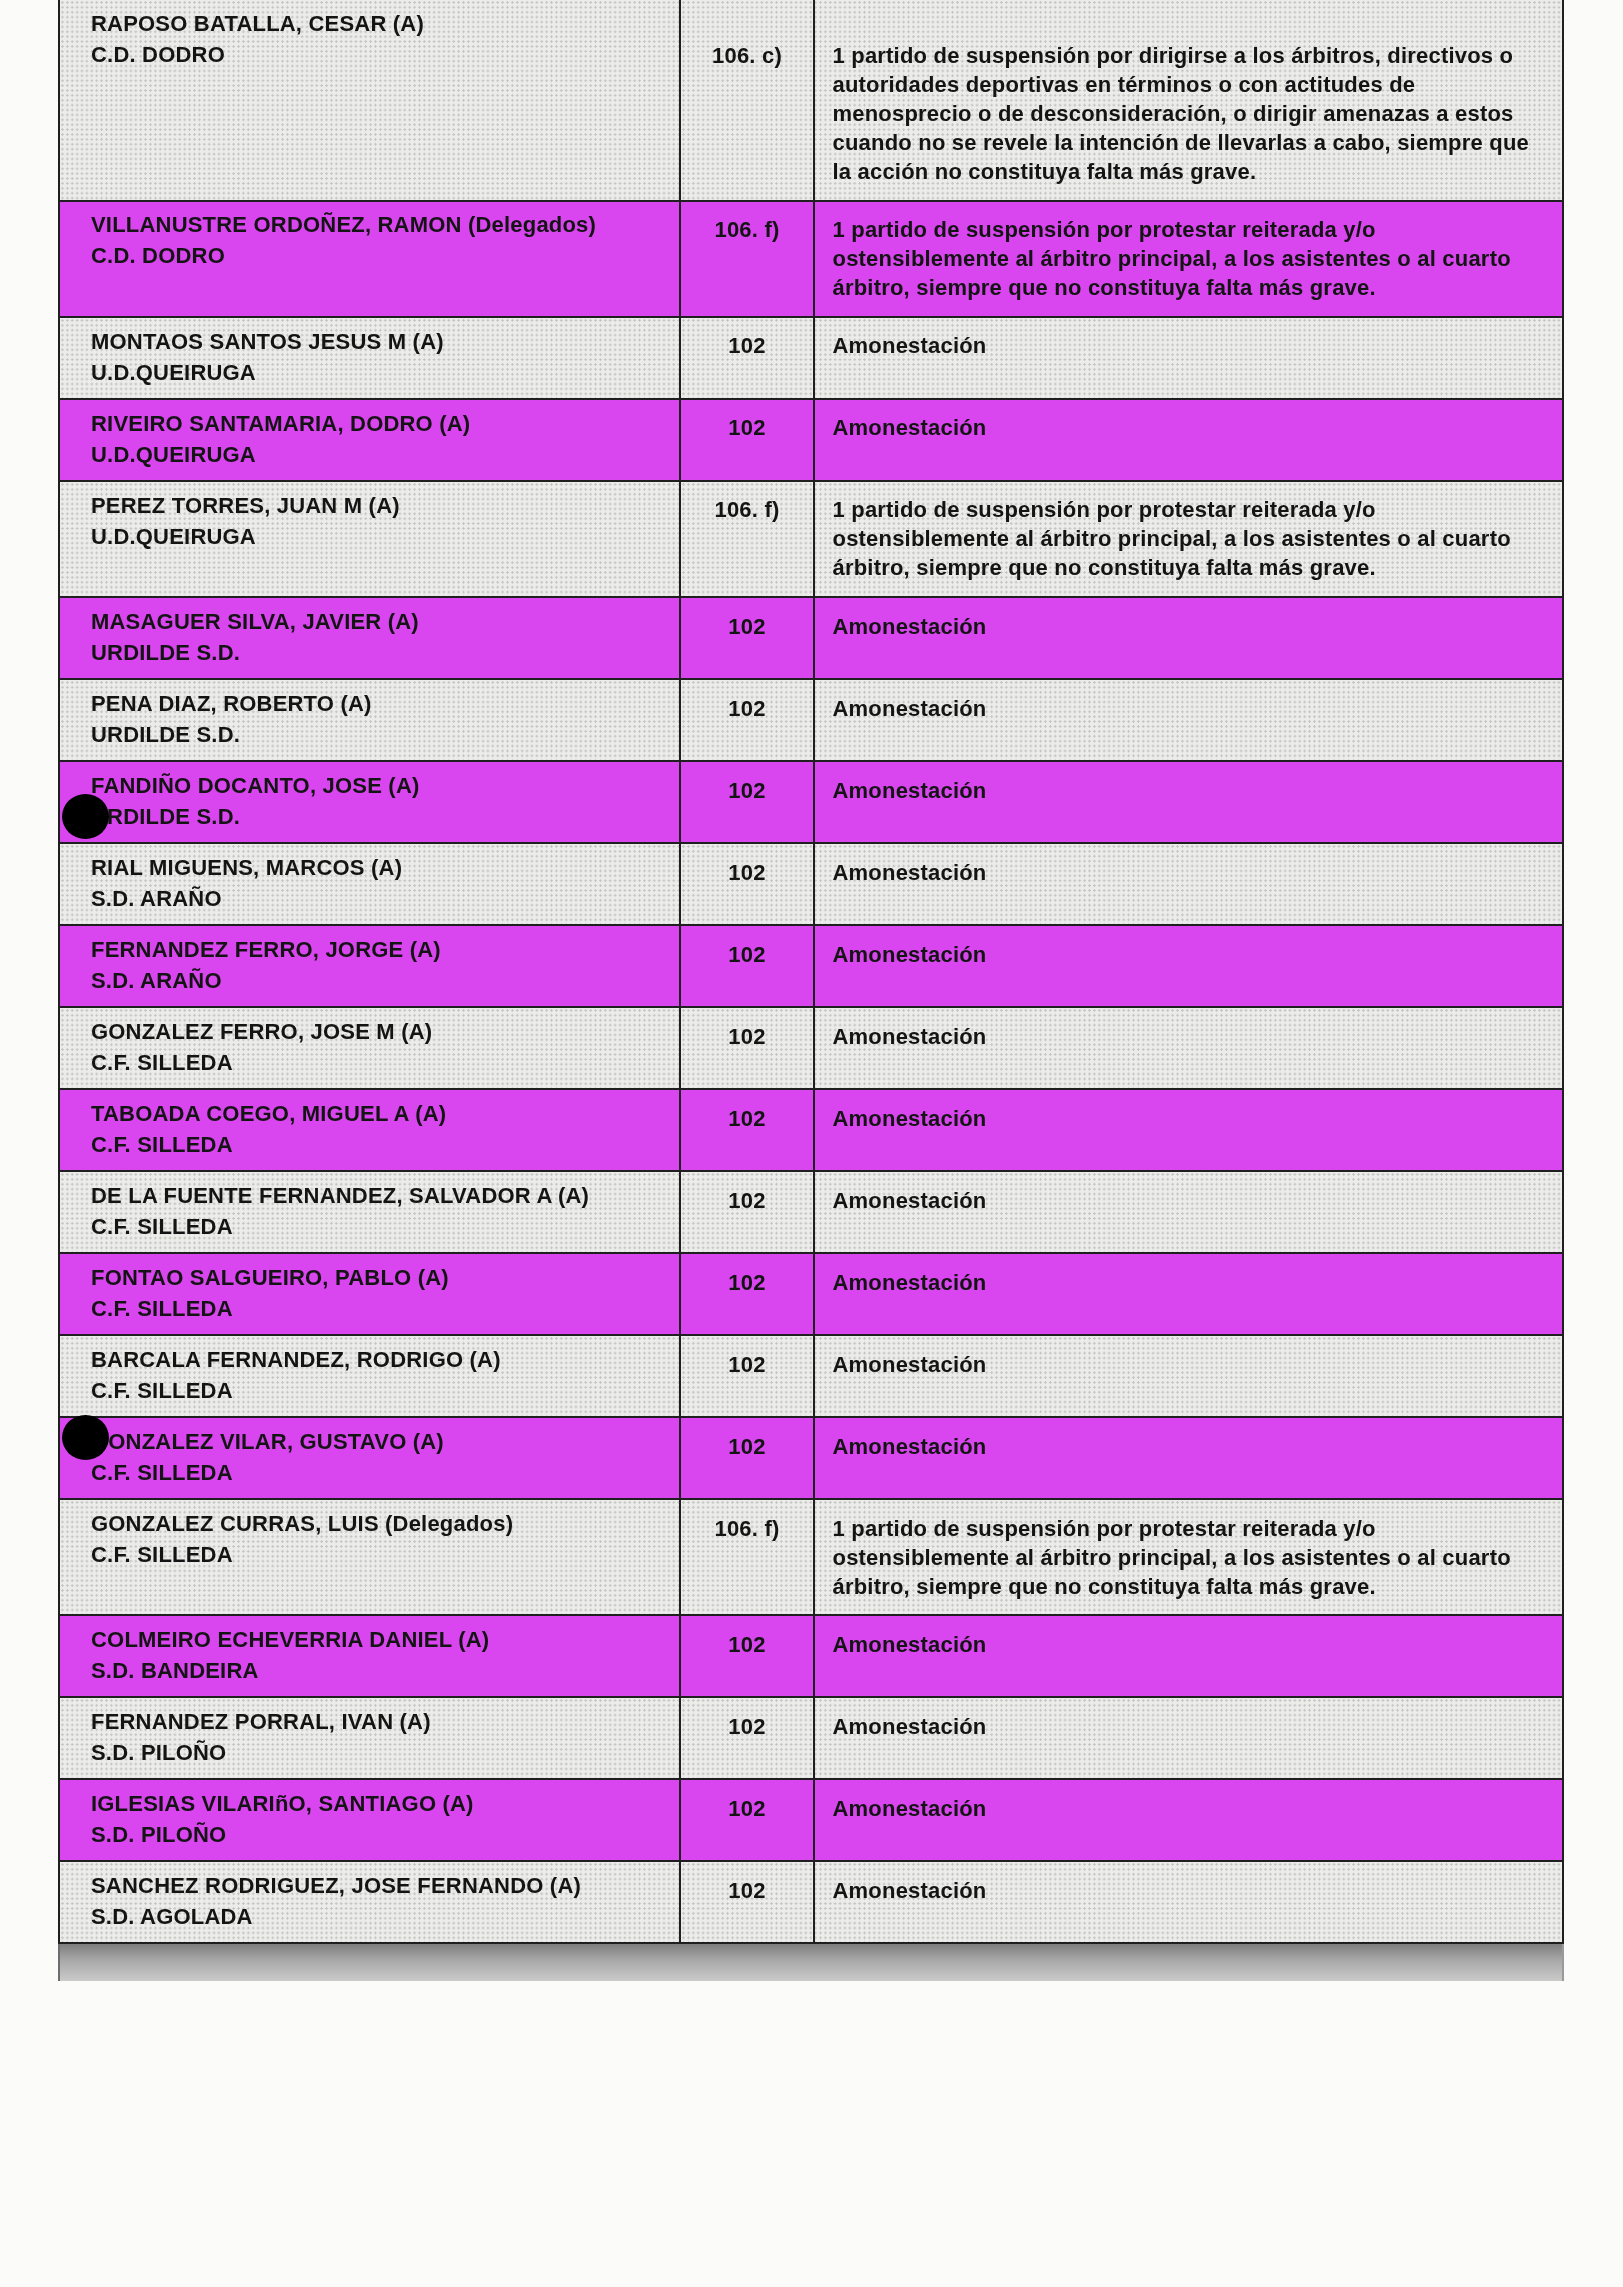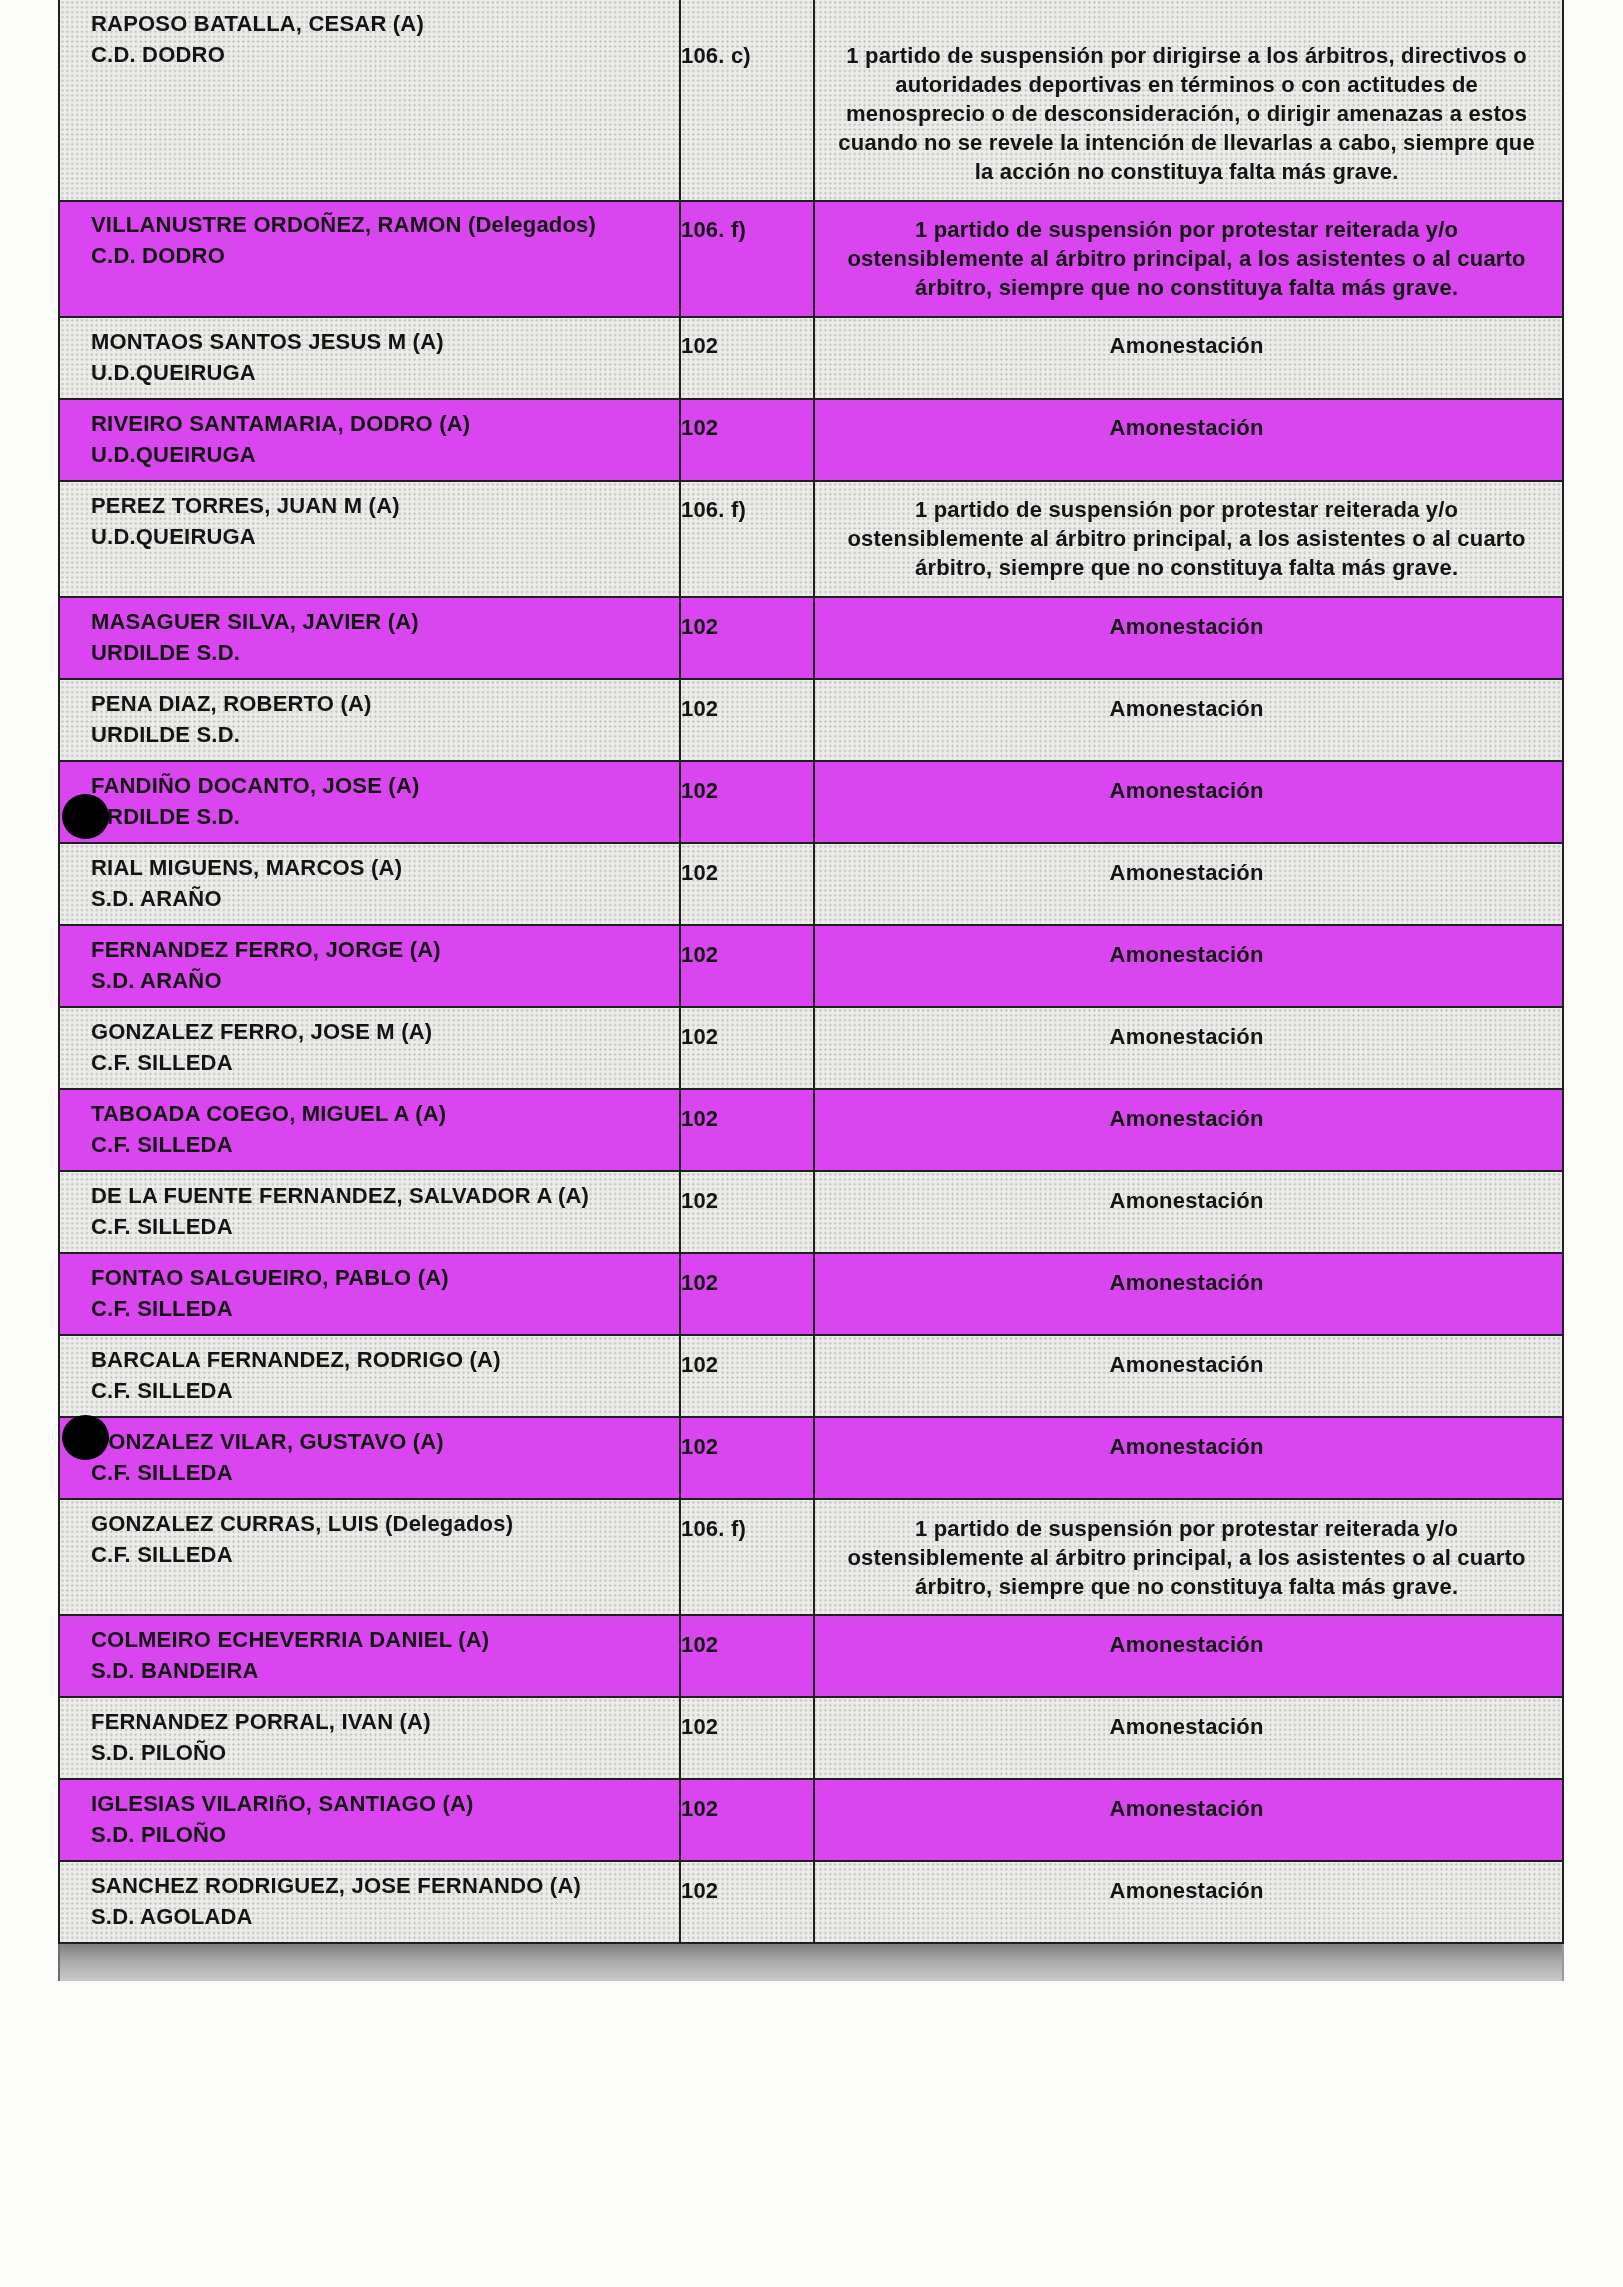--- a/index.html
+++ b/index.html
@@ -60,27 +60,27 @@
     justify-content: flex-start;
     padding: 7.8px 7.8px 7.8px 31px;
     border-right: 2.9px solid var(--border, #1f1f1f);
   }
   .player-name, .player-club { white-space: nowrap; line-height: 31px; }
 
   .cell-article {
     flex: 0 0 134px;
     width: 134px;
     padding-top: 13.6px;
+    text-align: center;
     border-right: 2.9px solid var(--border, #1f1f1f);
   }
 
   .cell-sanction {
     flex: 1 1 auto;
     padding: 13.6px 21.3px 13.6px 17.5px;
-    text-align: center;
   }
 
   .bottom-band {
     height: 37px;
     width: 100%;
     background: linear-gradient(180deg, #7e7e7e 0%, #a9a9a9 45%, #cacaca 100%);
     border-left: 2.9px solid #6d6d6d;
     border-right: 2.9px solid #9a9a9a;
   }
 

